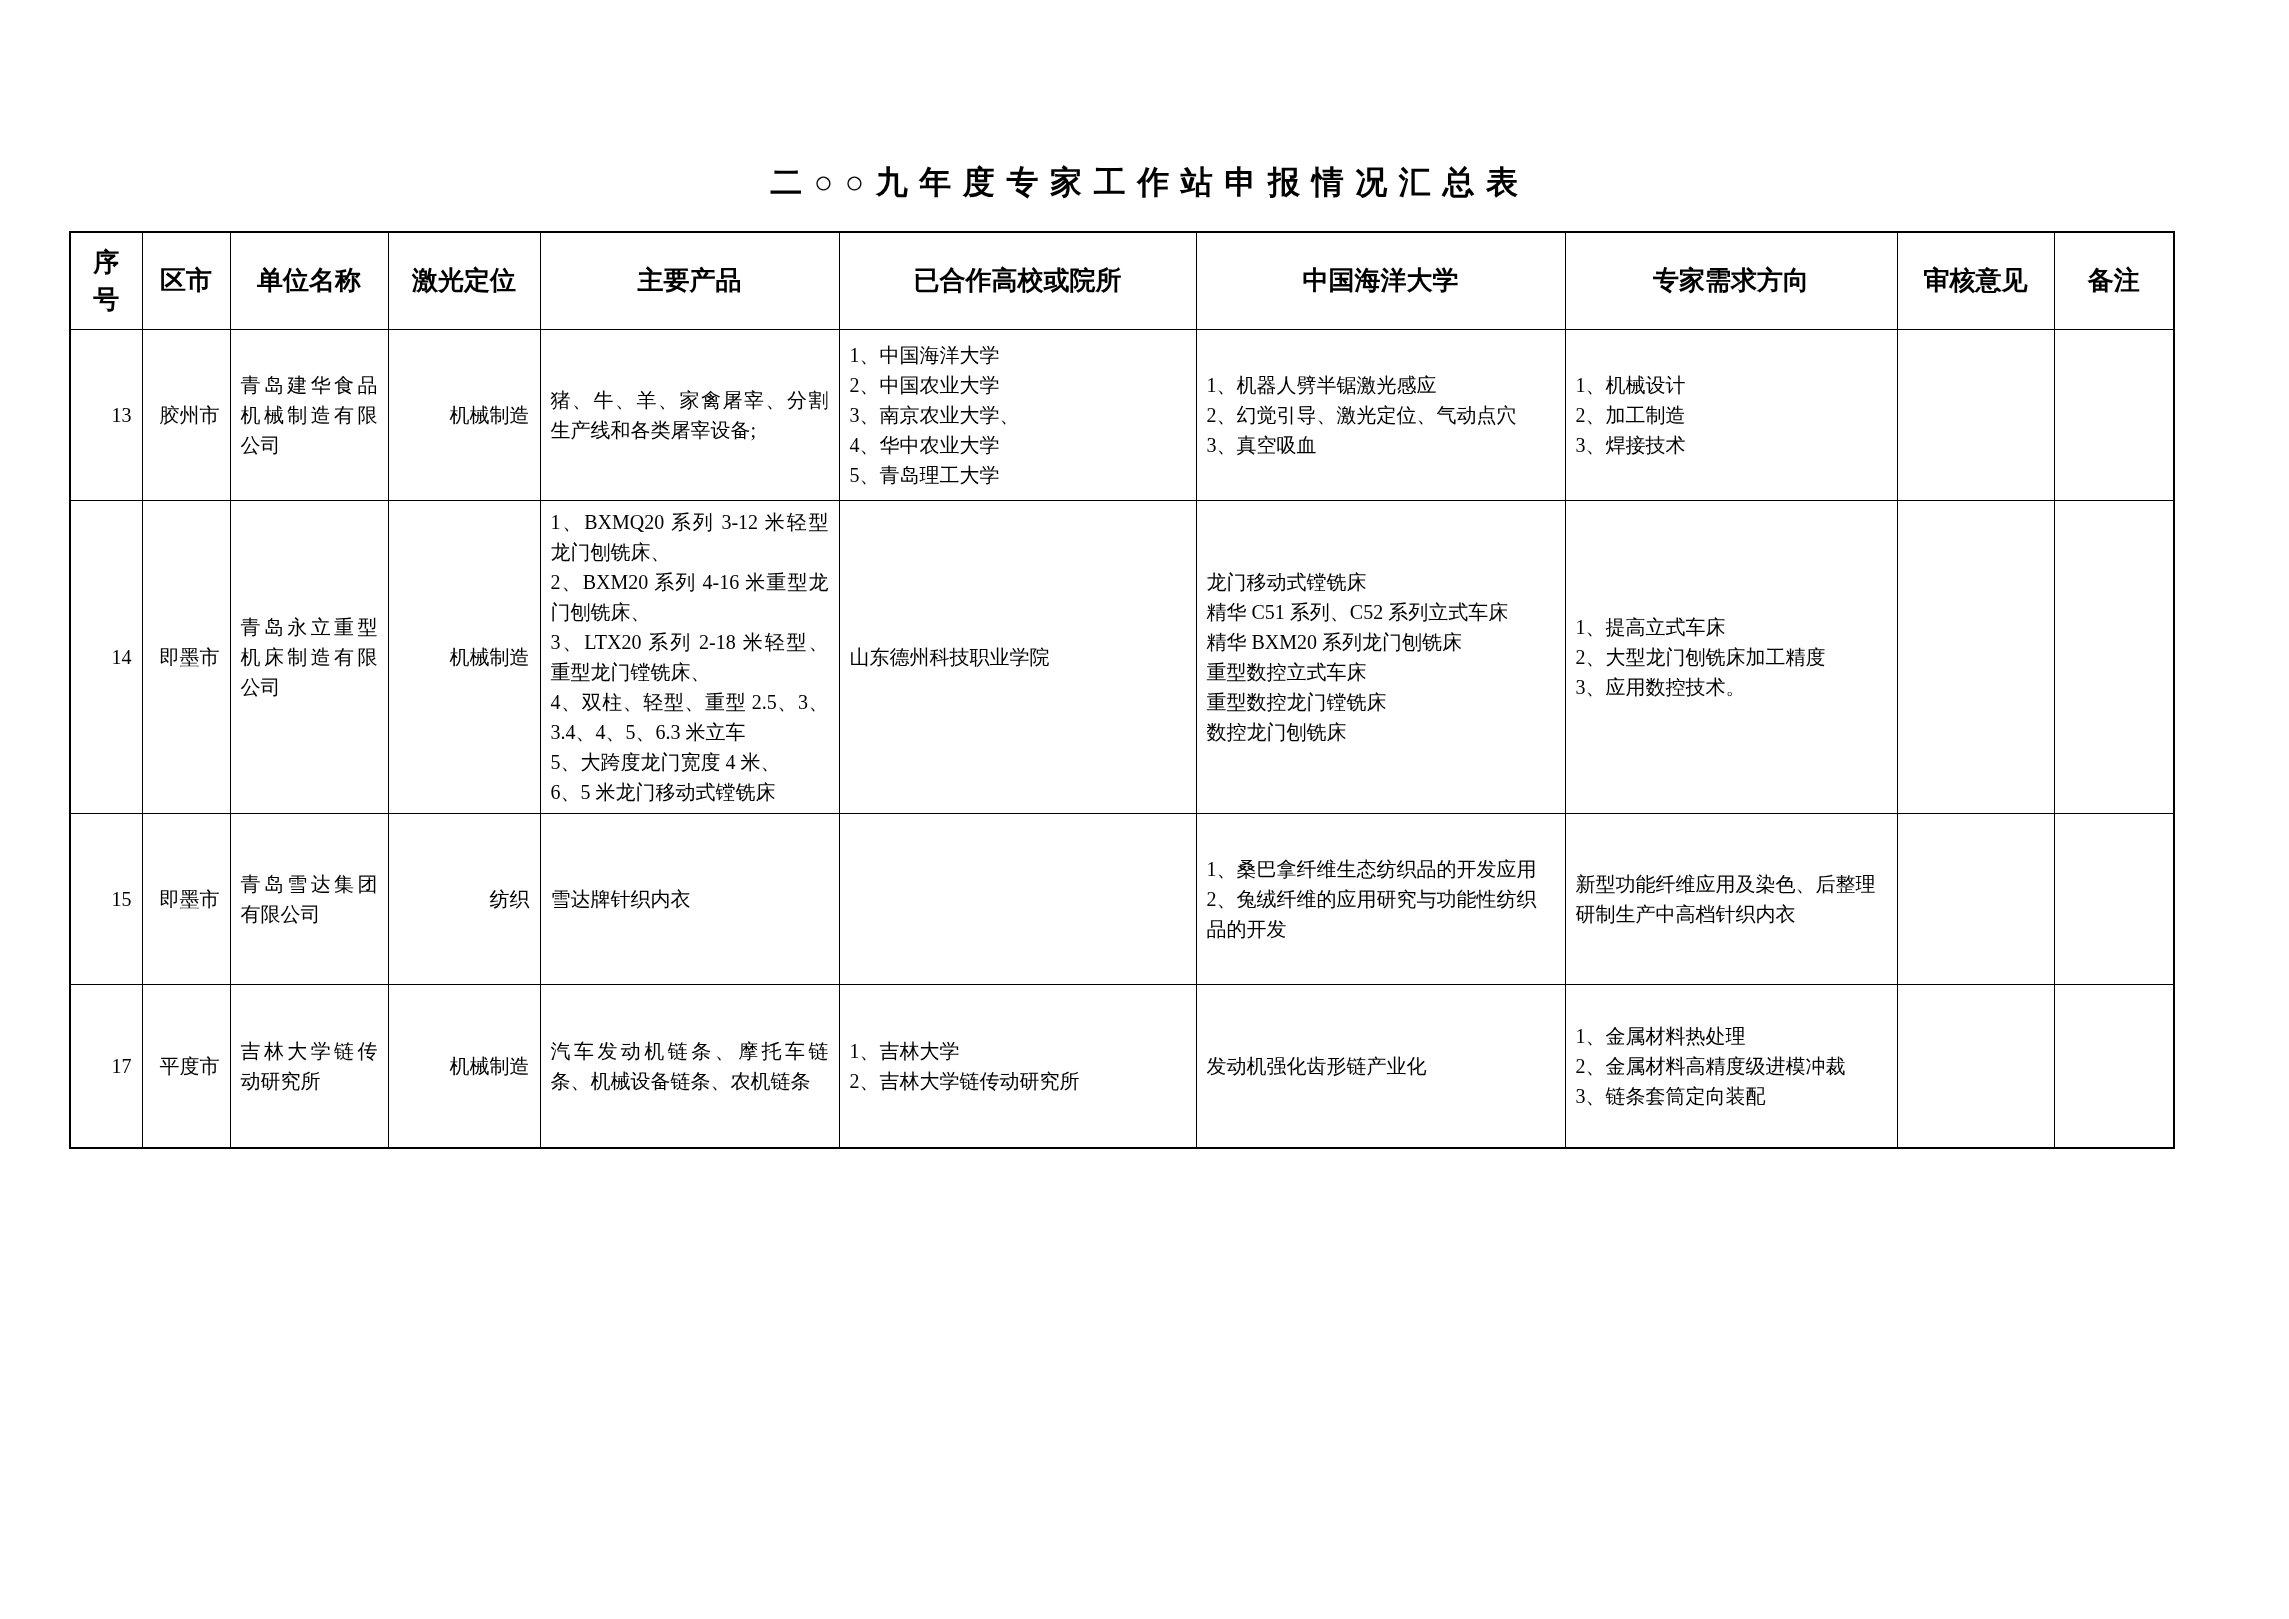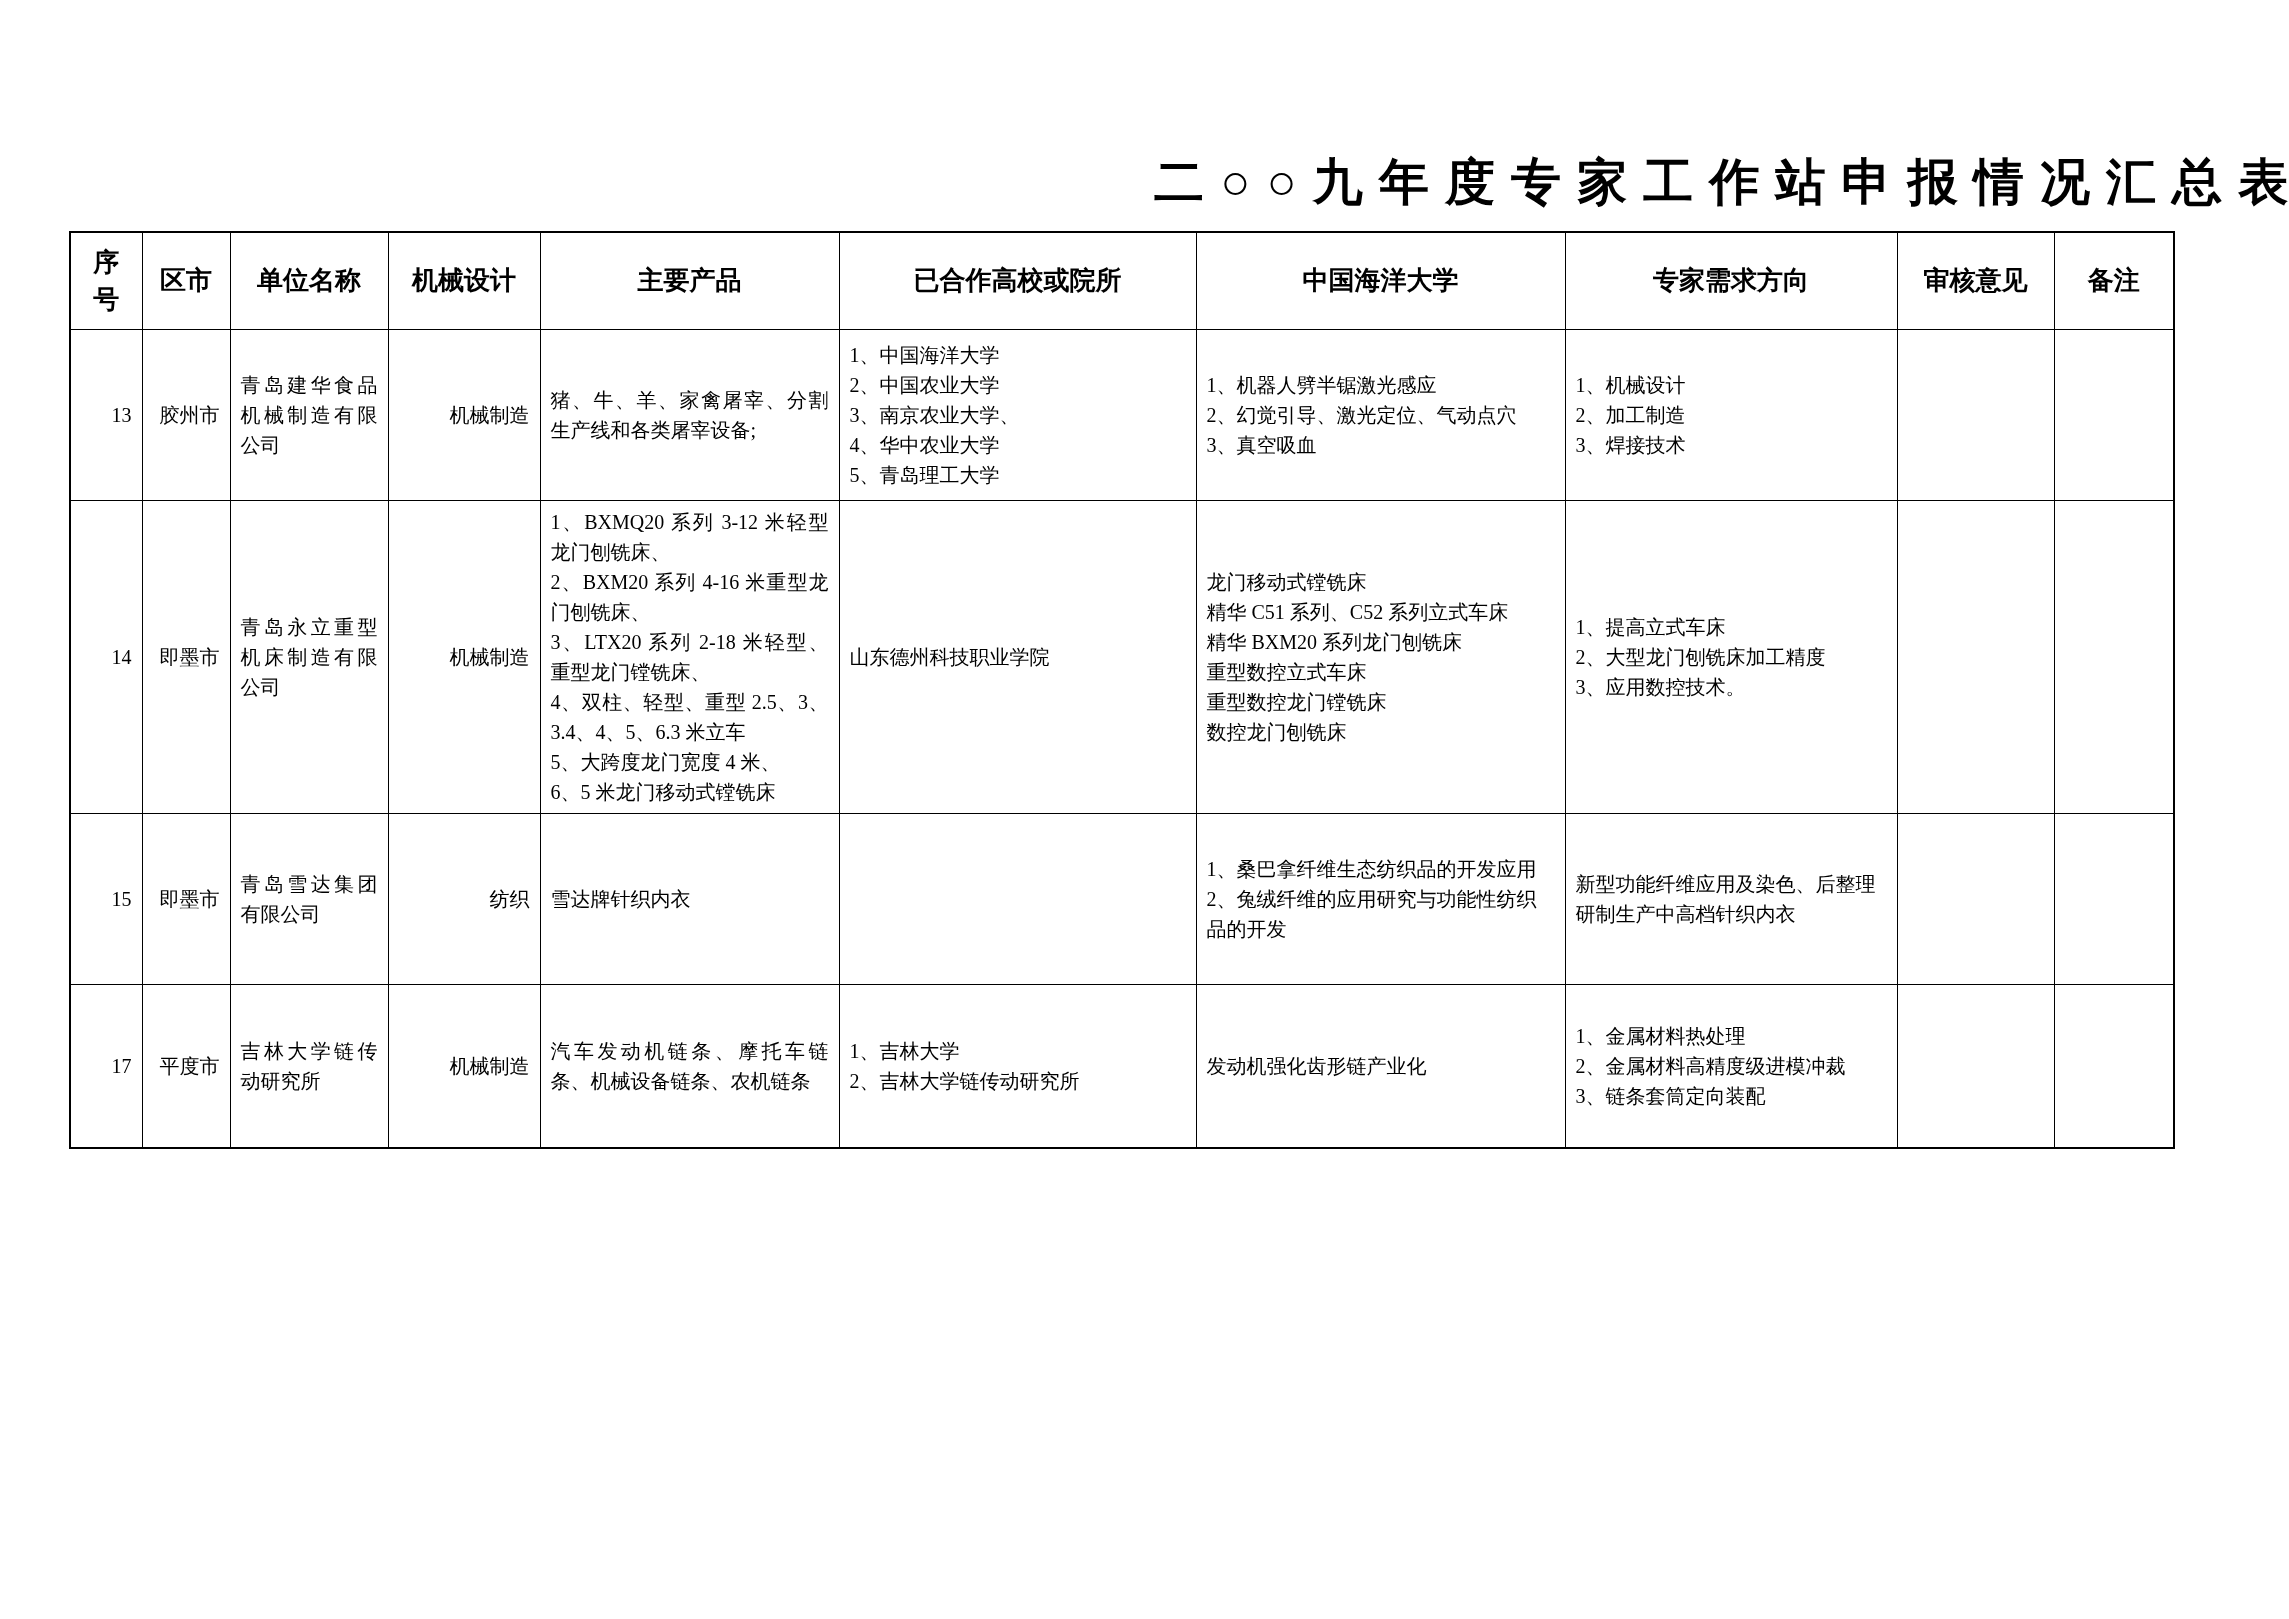--- a/index.html
+++ b/index.html
@@ -9,22 +9,22 @@
     color: #000000;
     font-family: "Liberation Serif", "DejaVu Serif", serif;
   }
   body {
     width: 2290px;
     height: 1620px;
     overflow: hidden;
   }
   .page-title {
     margin: 157px 0 24px 0;
-    text-align: right;
-    font-size: 50px;
+    text-align: center;
+    font-size: 32px;
     font-weight: bold;
     letter-spacing: 1.8px;
     line-height: 50px;
     white-space: pre;
   }
   .table-wrap {
     margin-left: 69px;
     width: 2104px;
   }
   table.summary {
@@ -75,21 +75,21 @@
       <col style="width:332px">
       <col style="width:157px">
       <col style="width:120px">
     </colgroup>
     <thead>
       <tr style="height:97px">
         <th>序
 号</th>
         <th>区市</th>
         <th>单位名称</th>
-        <th>机械设计</th>
+        <th>激光定位</th>
         <th>主要产品</th>
         <th>已合作高校或院所</th>
         <th>中国海洋大学</th>
         <th>专家需求方向</th>
         <th>审核意见</th>
         <th>备注</th>
       </tr>
     </thead>
     <tbody>
         <tr style="height: 171px;">

